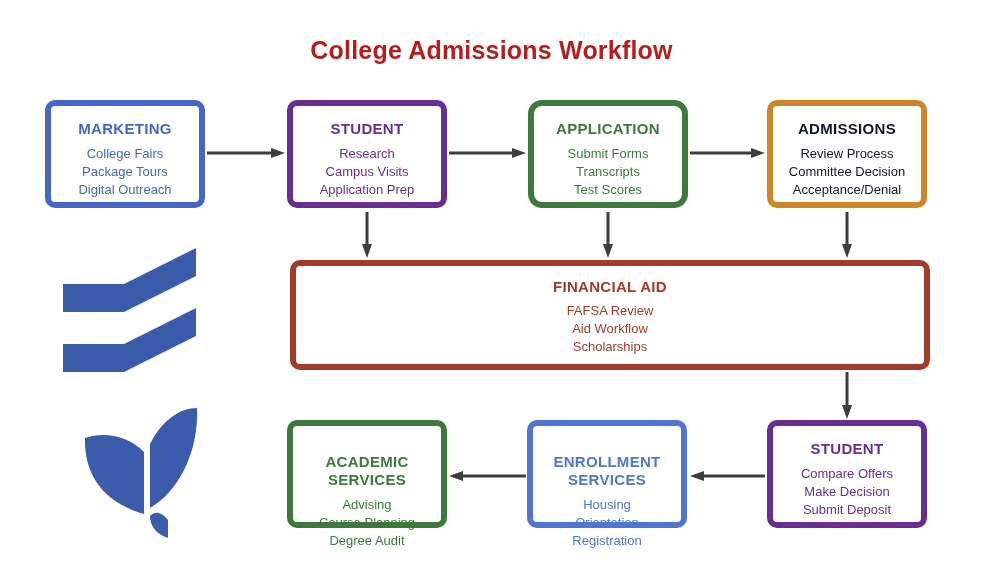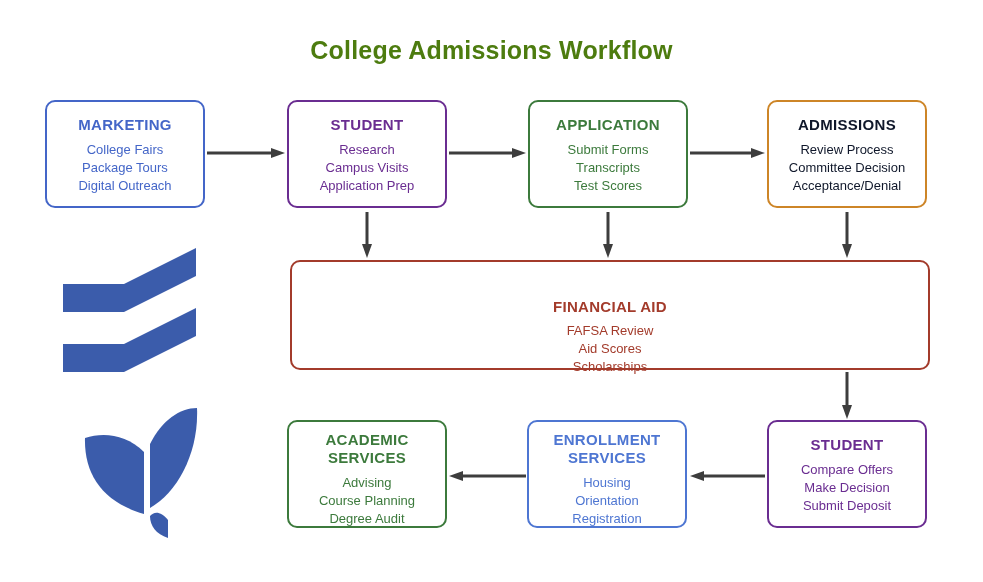--- a/index.html
+++ b/index.html
@@ -1,33 +1,33 @@
 <!DOCTYPE html>
 <html><head>
 <meta charset="utf-8">
 <style>
   * { margin:0; padding:0; box-sizing:border-box; }
   html,body { background:#ffffff; }
   body { font-family:"Liberation Sans", sans-serif; }
   .canvas { position:relative; width:983px; height:582px; background:#ffffff; overflow:hidden; }
   .diagram-title {
     position:absolute; left:0; right:0; top:36px;
-    text-align:center; font-size:25px; font-weight:bold; color:#4d7c0f;
+    text-align:center; font-size:25px; font-weight:bold; color:#b91c1c;
     letter-spacing:.2px;
   }
   .node {
     position:absolute; width:160px; height:108px;
-    border:2px solid #ef4444; border-radius:10px; background:#ffffff;
+    border:6px solid #ef4444; border-radius:10px; background:#ffffff;
     text-align:center; padding:14px 8px 0 8px;
   }
   .node-title { font-size:15px; font-weight:bold; letter-spacing:.3px; line-height:1.2; margin-bottom:7px; }
   .node-item { font-size:13px; line-height:1.38; }
-  .node.wide { width:640px; height:110px; padding-top:36px; }
+  .node.wide { width:640px; height:110px; padding-top:12px; }
   .node.wide .node-title { margin-bottom:6px; }
-  .node.tight { padding-top:9px; }
+  .node.tight { padding-top:27px; }
   .arrows { position:absolute; left:0; top:0; width:983px; height:582px; pointer-events:none; }
   .logo { position:absolute; left:58px; top:248px; }
 </style>
 </head>
 <body>
 
 <div class="canvas">
 
   <h1 class="diagram-title">College Admissions Workflow</h1>
 
@@ -63,38 +63,38 @@
     <div class="node-item">Digital Outreach</div>
   </div>
 
   <div class="node" style="left: 287px; top: 100px; border-color: rgb(106, 45, 145); color: rgb(106, 45, 145);">
     <div class="node-title">STUDENT</div>
     <div class="node-item">Research</div>
     <div class="node-item">Campus Visits</div>
     <div class="node-item">Application Prep</div>
   </div>
 
-  <div class="node" style="left: 528px; top: 100px; border-color: rgb(60, 122, 60); color: rgb(60, 122, 60);">
+  <div class="node" style="left: 528px; top: 100px; border-color: rgb(60, 122, 60); color: rgb(60, 122, 60); border-radius: 14px;">
     <div class="node-title">APPLICATION</div>
     <div class="node-item">Submit Forms</div>
     <div class="node-item">Transcripts</div>
     <div class="node-item">Test Scores</div>
   </div>
 
   <div class="node" style="left: 767px; top: 100px; border-color: rgb(205, 133, 39); color: #0f172a;">
     <div class="node-title">ADMISSIONS</div>
     <div class="node-item">Review Process</div>
     <div class="node-item">Committee Decision</div>
     <div class="node-item">Acceptance/Denial</div>
   </div>
 
   <div class="node wide" style="left: 290px; top: 260px; border-color: rgb(163, 59, 43); color: rgb(163, 59, 43);">
     <div class="node-title">FINANCIAL AID</div>
     <div class="node-item">FAFSA Review</div>
-    <div class="node-item">Aid Scores</div>
+    <div class="node-item">Aid Workflow</div>
     <div class="node-item">Scholarships</div>
   </div>
 
   <div class="node tight" style="left: 287px; top: 420px; border-color: rgb(60, 122, 60); color: rgb(60, 122, 60);">
     <div class="node-title">ACADEMIC SERVICES</div>
     <div class="node-item">Advising</div>
     <div class="node-item">Course Planning</div>
     <div class="node-item">Degree Audit</div>
   </div>
 

